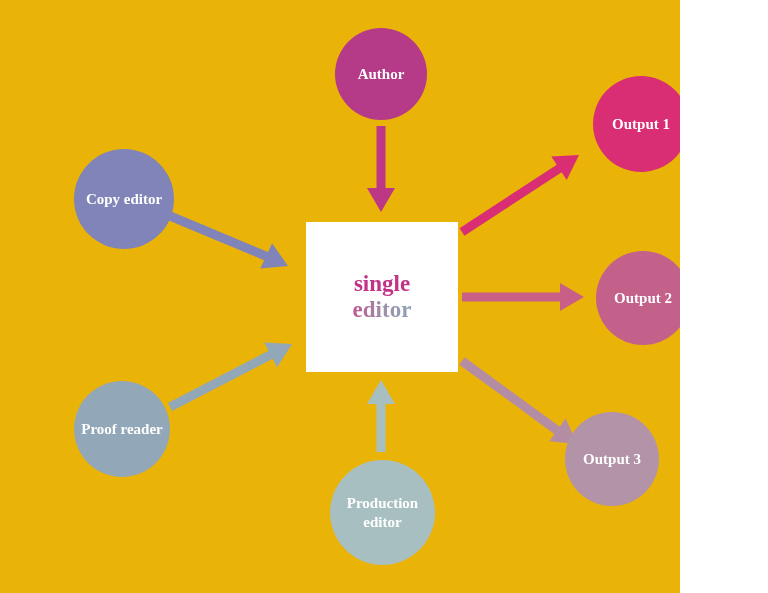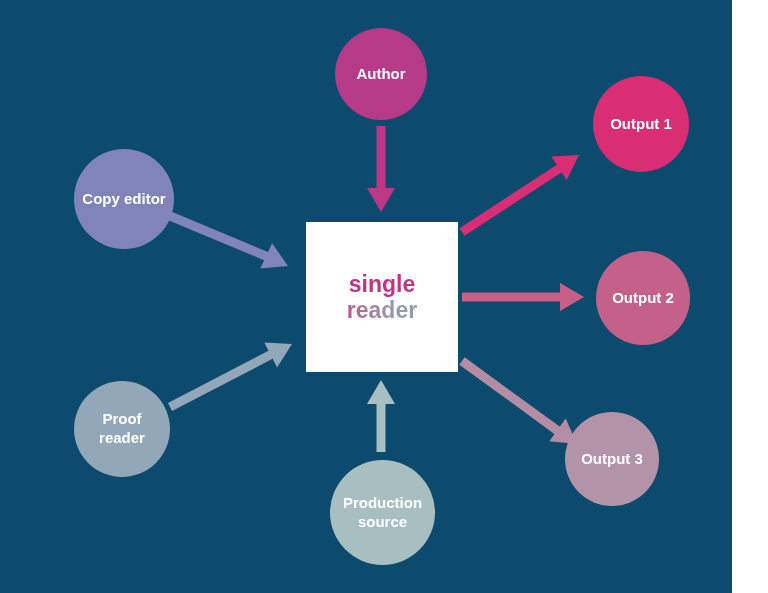--- a/index.html
+++ b/index.html
@@ -1,22 +1,22 @@
 <!DOCTYPE html>
 <html><head>
 <meta charset="utf-8">
 <style>
   html, body { margin: 0; padding: 0; background: #ffffff; }
   .canvas {
     position: relative;
-    width: 732px;
+    width: 680px;
     height: 593px;
-    background: #0c4a6e;
+    background: #eab308;
     overflow: hidden;
-    font-family: Liberation Sans, sans-serif;
+    font-family: Liberation Serif, serif;
   }
   .arrows-layer {
     position: absolute;
     left: 0; top: 0;
     width: 768px; height: 593px;
   }
   .node {
     position: absolute;
     border-radius: 50%;
     display: flex;
@@ -114,35 +114,35 @@
 
   <div class="node node-proof-reader">
     <span>Proof reader</span>
   </div>
 
   <div class="node node-copy-editor">
     <span>Copy editor</span>
   </div>
 
   <div class="node node-production">
-    <span>Production source</span>
+    <span>Production editor</span>
   </div>
 
   <div class="node node-output-1">
     <span>Output 1</span>
   </div>
 
   <div class="node node-output-2">
     <span>Output 2</span>
   </div>
 
   <div class="node node-output-3">
     <span>Output 3</span>
   </div>
 
   <div class="source-box">
     <div class="source-box-inner">
       <span class="single-label">single</span>
-      <span class="source-label">reader</span>
+      <span class="source-label">editor</span>
     </div>
   </div>
 
 </div>
 
 </body></html>

